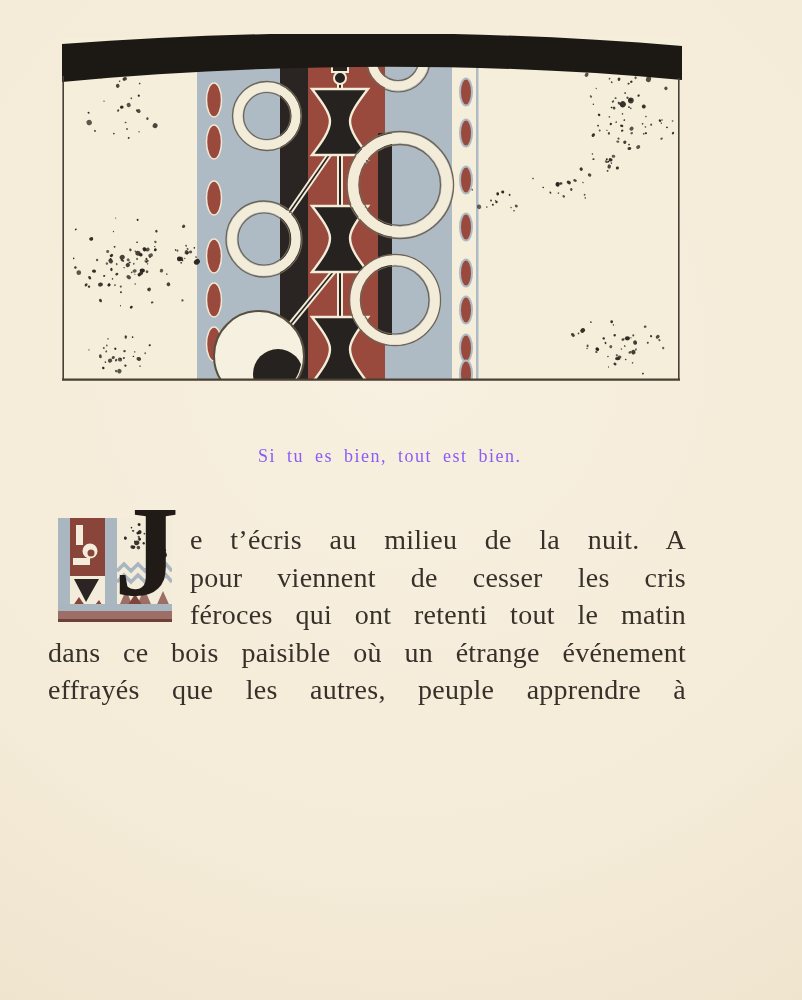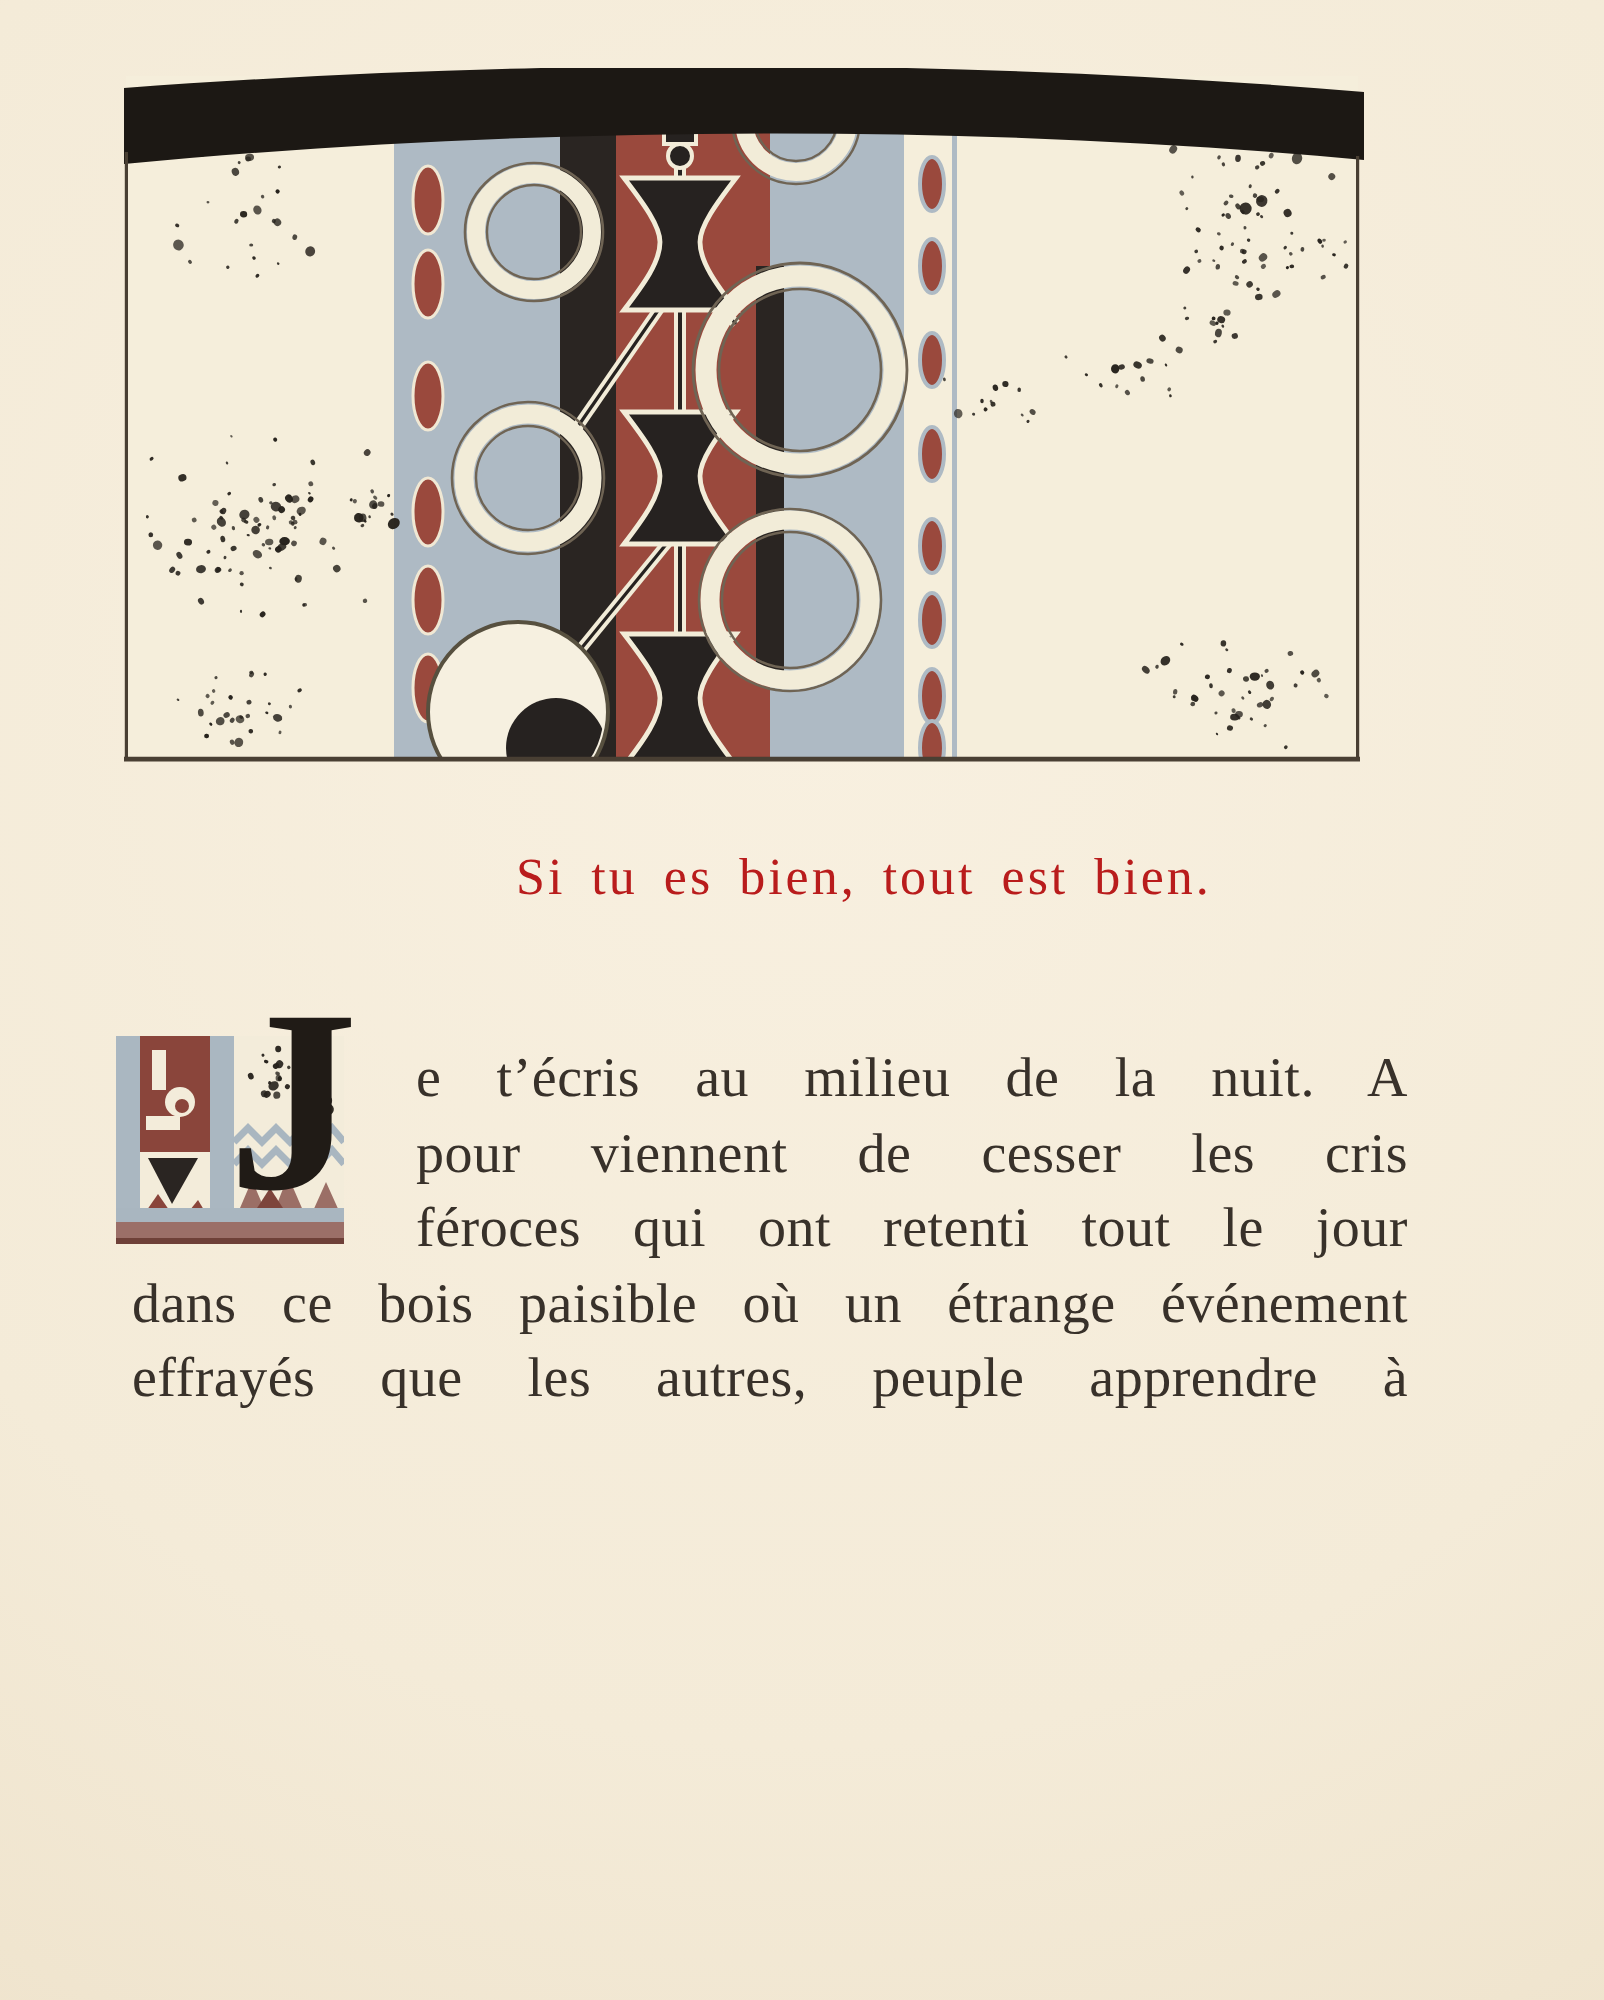--- a/index.html
+++ b/index.html
@@ -3,24 +3,24 @@
 <meta charset="utf-8">
 <style>
   html,body{margin:0;padding:0}
   body{
     width:802px;height:1000px;position:relative;overflow:hidden;
     background:radial-gradient(120% 95% at 50% 35%, #f8f0e0 0%, #f4ebd8 55%, #ecdfc6 100%);
     font-family:"Liberation Serif","DejaVu Serif",serif;color:#3a332b;
   }
   .art{position:absolute;}
   .epigraph{
-    position:absolute;left:258px;top:424px;font-size:26px;
-    letter-spacing:1.5px;word-spacing:5px;white-space:nowrap;color:#b91c1c;
+    position:absolute;left:258px;top:446px;font-size:18px;
+    letter-spacing:1.5px;word-spacing:5px;white-space:nowrap;color:#8b5cf6;
   }
-  .bodytext{position:absolute;left:66px;top:521px;width:638px;font-size:28px;letter-spacing:.25px;color:#38312a}
+  .bodytext{position:absolute;left:48px;top:521px;width:638px;font-size:28px;letter-spacing:.25px;color:#38312a}
   .line{line-height:37.6px;height:37.6px;text-align:justify;text-align-last:justify;overflow:visible}
   .line.wrapped{margin-left:142px}
   .line.end{text-align-last:left}
   .line.indent{padding-left:47px}
   .dropcap-j{
     position:absolute;left:114px;top:486px;font-size:130px;line-height:1;
     font-weight:bold;color:#201b16;z-index:3;
   }
 </style>
 </head>
@@ -482,16 +482,16 @@
 
   <rect x="0" y="86" width="114" height="7" fill="#a9b6c0"></rect>
   <rect x="0" y="93" width="114" height="9" fill="#9b6f68"></rect>
   <rect x="0" y="101" width="114" height="3" fill="#6e4038"></rect>
 </svg>
 <span class="dropcap-j">J</span>
 
 <div class="bodytext">
   <div class="line wrapped">e t’écris au milieu de la nuit. A</div>
   <div class="line wrapped">pour viennent de cesser les cris</div>
-  <div class="line wrapped">féroces qui ont retenti tout le jour</div>
+  <div class="line wrapped">féroces qui ont retenti tout le matin</div>
   <div class="line">dans ce bois paisible où un étrange événement</div>
   <div class="line">effrayés que les autres, peuple apprendre à</div>
 </div>
 
 </body></html>

